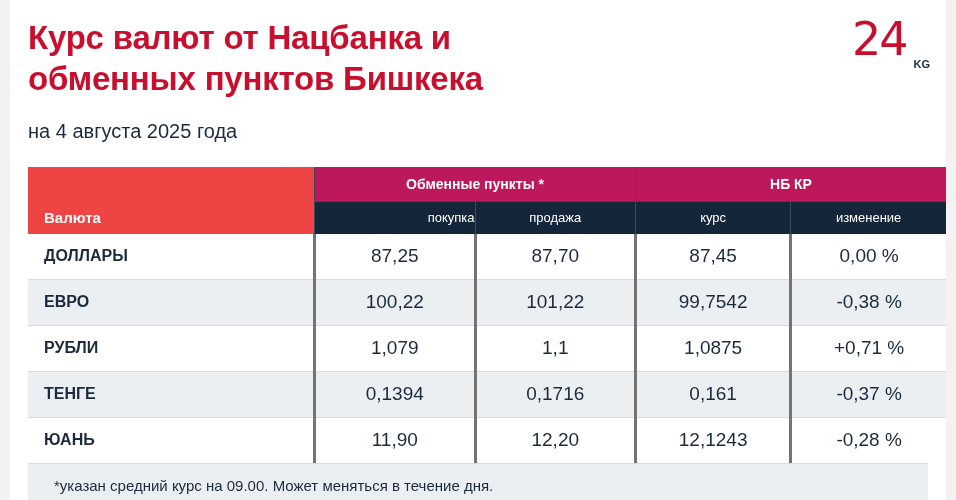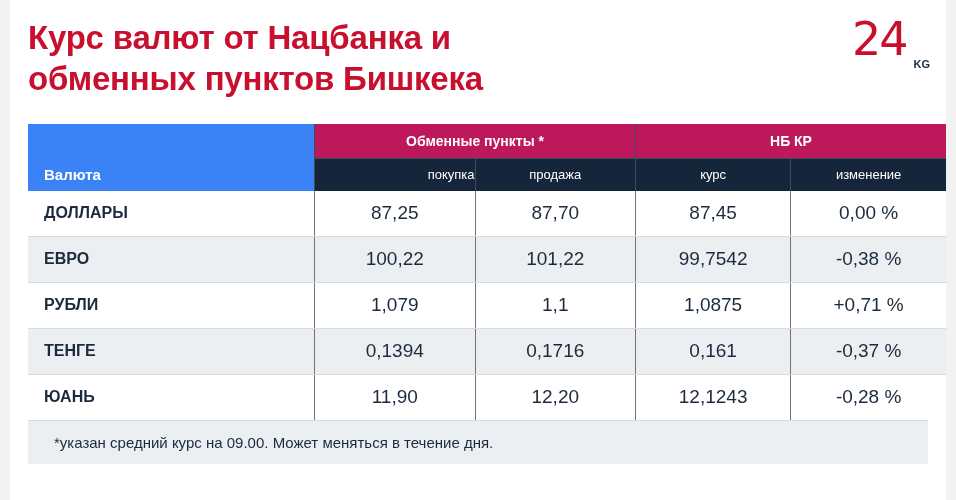--- a/index.html
+++ b/index.html
@@ -98,36 +98,36 @@
     font-weight: normal;
     text-align: center;
     height: 32px;
     border-right: 1px solid #3b4a5c;
     border-top: 1px solid #3b4a5c;
   }
   .hdr-sub.last {
     border-right: none;
   }
   .hdr-currency {
-    background: #3b82f6;
+    background: #ef4444;
     color: #ffffff;
     font-size: 15px;
     font-weight: bold;
     text-align: left;
     padding-left: 16px;
     border-right: 1px solid #3b4a5c;
     vertical-align: bottom;
     padding-bottom: 8px;
   }
   tbody tr td {
     height: 45px;
     font-size: 19px;
     color: #1b2a3d;
     text-align: center;
-    border-right: 1px solid #737373;
+    border-right: 3px solid #737373;
     border-bottom: 1px solid #d7dbe0;
   }
   tbody tr td.name {
     text-align: left;
     padding-left: 16px;
     font-size: 16px;
     font-weight: bold;
   }
   tbody tr td.last {
     border-right: none;
@@ -166,20 +166,21 @@
 <div class="page">
 
   <div class="side-bar left"></div>
   <div class="side-bar right"></div>
 
   <div class="header">
     <h1 class="title">
       <span class="line">Курс валют от Нацбанка и</span>
       <span class="line">обменных пунктов Бишкека</span>
     </h1>
+    <div class="subtitle">на 4 августа 2025 года</div>
 
     <div class="logo">
       <div class="logo-num">24</div>
       <div class="logo-kg">KG</div>
     </div>
   </div>
 
   <div class="table-wrap">
     <table>
       <thead>

